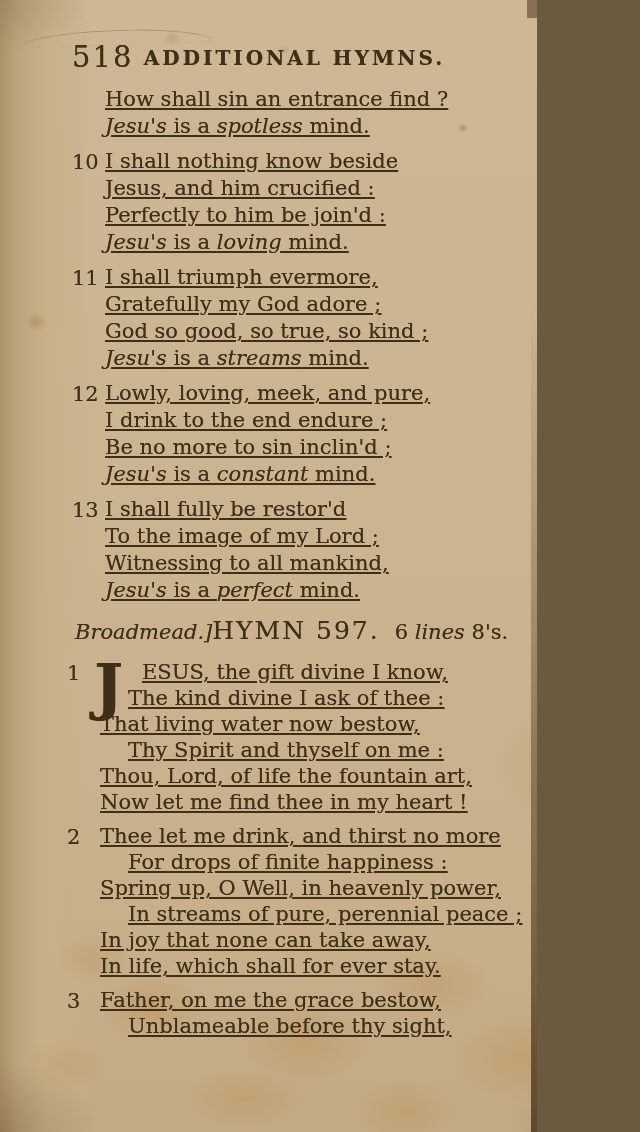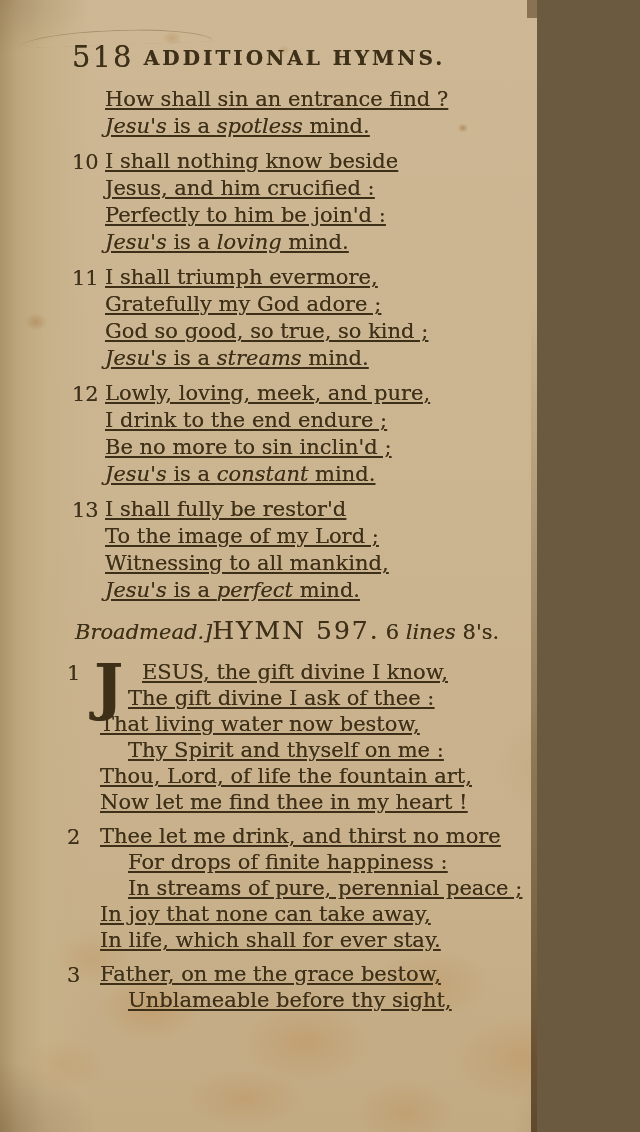--- a/index.html
+++ b/index.html
@@ -45,21 +45,21 @@
   .runhead{position:absolute;left:0;right:0;top:6px;text-align:center;
     font-size:20px;font-weight:bold;letter-spacing:3px;transform:translateX(26px);}
   .stanzas{padding-left:105px;font-size:21px;line-height:27px;}
   .stanza{position:relative;margin:0 0 8px 0;}
   .vnum{position:absolute;left:-33px;top:1px;}
   .vline{white-space:nowrap;text-decoration:underline;}
   .vline.ind{margin-left:26px;}
   .hymn-heading{margin:12px 0 14px 75px;font-size:21px;white-space:nowrap;}
   .tune{font-style:italic;}
   .hymn-title{font-size:25px;letter-spacing:2px;}
-  .meter{margin-left:6px;}
+  .meter{margin-left:15px;}
   .meter i{font-style:italic;}
   .hymn597{padding-left:100px;line-height:26px;}
   .hymn597 .vline.ind{margin-left:28px;}
   .dropcap{position:absolute;left:-6px;top:3px;font-size:62px;line-height:50px;font-weight:bold;}
   .dl1{margin-left:42px;}
   .dl2{margin-left:54px;}
   i{font-style:italic;}
   .crack{position:absolute;left:18px;top:30px;width:195px;height:14px;border-top:1px solid rgba(125,100,65,.45);
     border-radius:50%/100% 100% 0 0;transform:rotate(-2deg);}
   .edge-right{position:absolute;right:0;top:300px;bottom:0;width:6px;
@@ -115,30 +115,31 @@
 
     <div class="hymn-heading">
       <span class="tune">Broadmead.]</span><span class="hymn-title">HYMN 597.</span><span class="meter" id="meter">6 <i>lines</i> 8's.</span>
     </div>
 
     <div id="hymnbody" class="stanzas hymn597">
         <div class="stanza">
           <span class="vnum">1</span>
           <span class="dropcap">J</span>
           <div class="vline dl1">ESUS, the gift divine I know,</div>
-          <div class="vline ind dl2">The gift divine I ask of thee :</div>
+          <div class="vline ind dl2">The kind divine I ask of thee :</div>
           <div class="vline">That living water now bestow,</div>
           <div class="vline ind">Thy Spirit and thyself on me :</div>
           <div class="vline">Thou, Lord, of life the fountain art,</div>
           <div class="vline">Now let me find thee in my heart !</div>
         </div>
         <div class="stanza">
           <span class="vnum">2</span>
           <div class="vline">Thee let me drink, and thirst no more</div>
           <div class="vline ind">For drops of finite happiness :</div>
+          <div class="vline">Spring up, O Well, in heavenly power,</div>
           <div class="vline ind">In streams of pure, perennial peace ;</div>
           <div class="vline">In joy that none can take away,</div>
           <div class="vline">In life, which shall for ever stay.</div>
         </div>
         <div class="stanza">
           <span class="vnum">3</span>
           <div class="vline">Father, on me the grace bestow,</div>
           <div class="vline ind">Unblameable before thy sight,</div>
         </div>
       </div>

